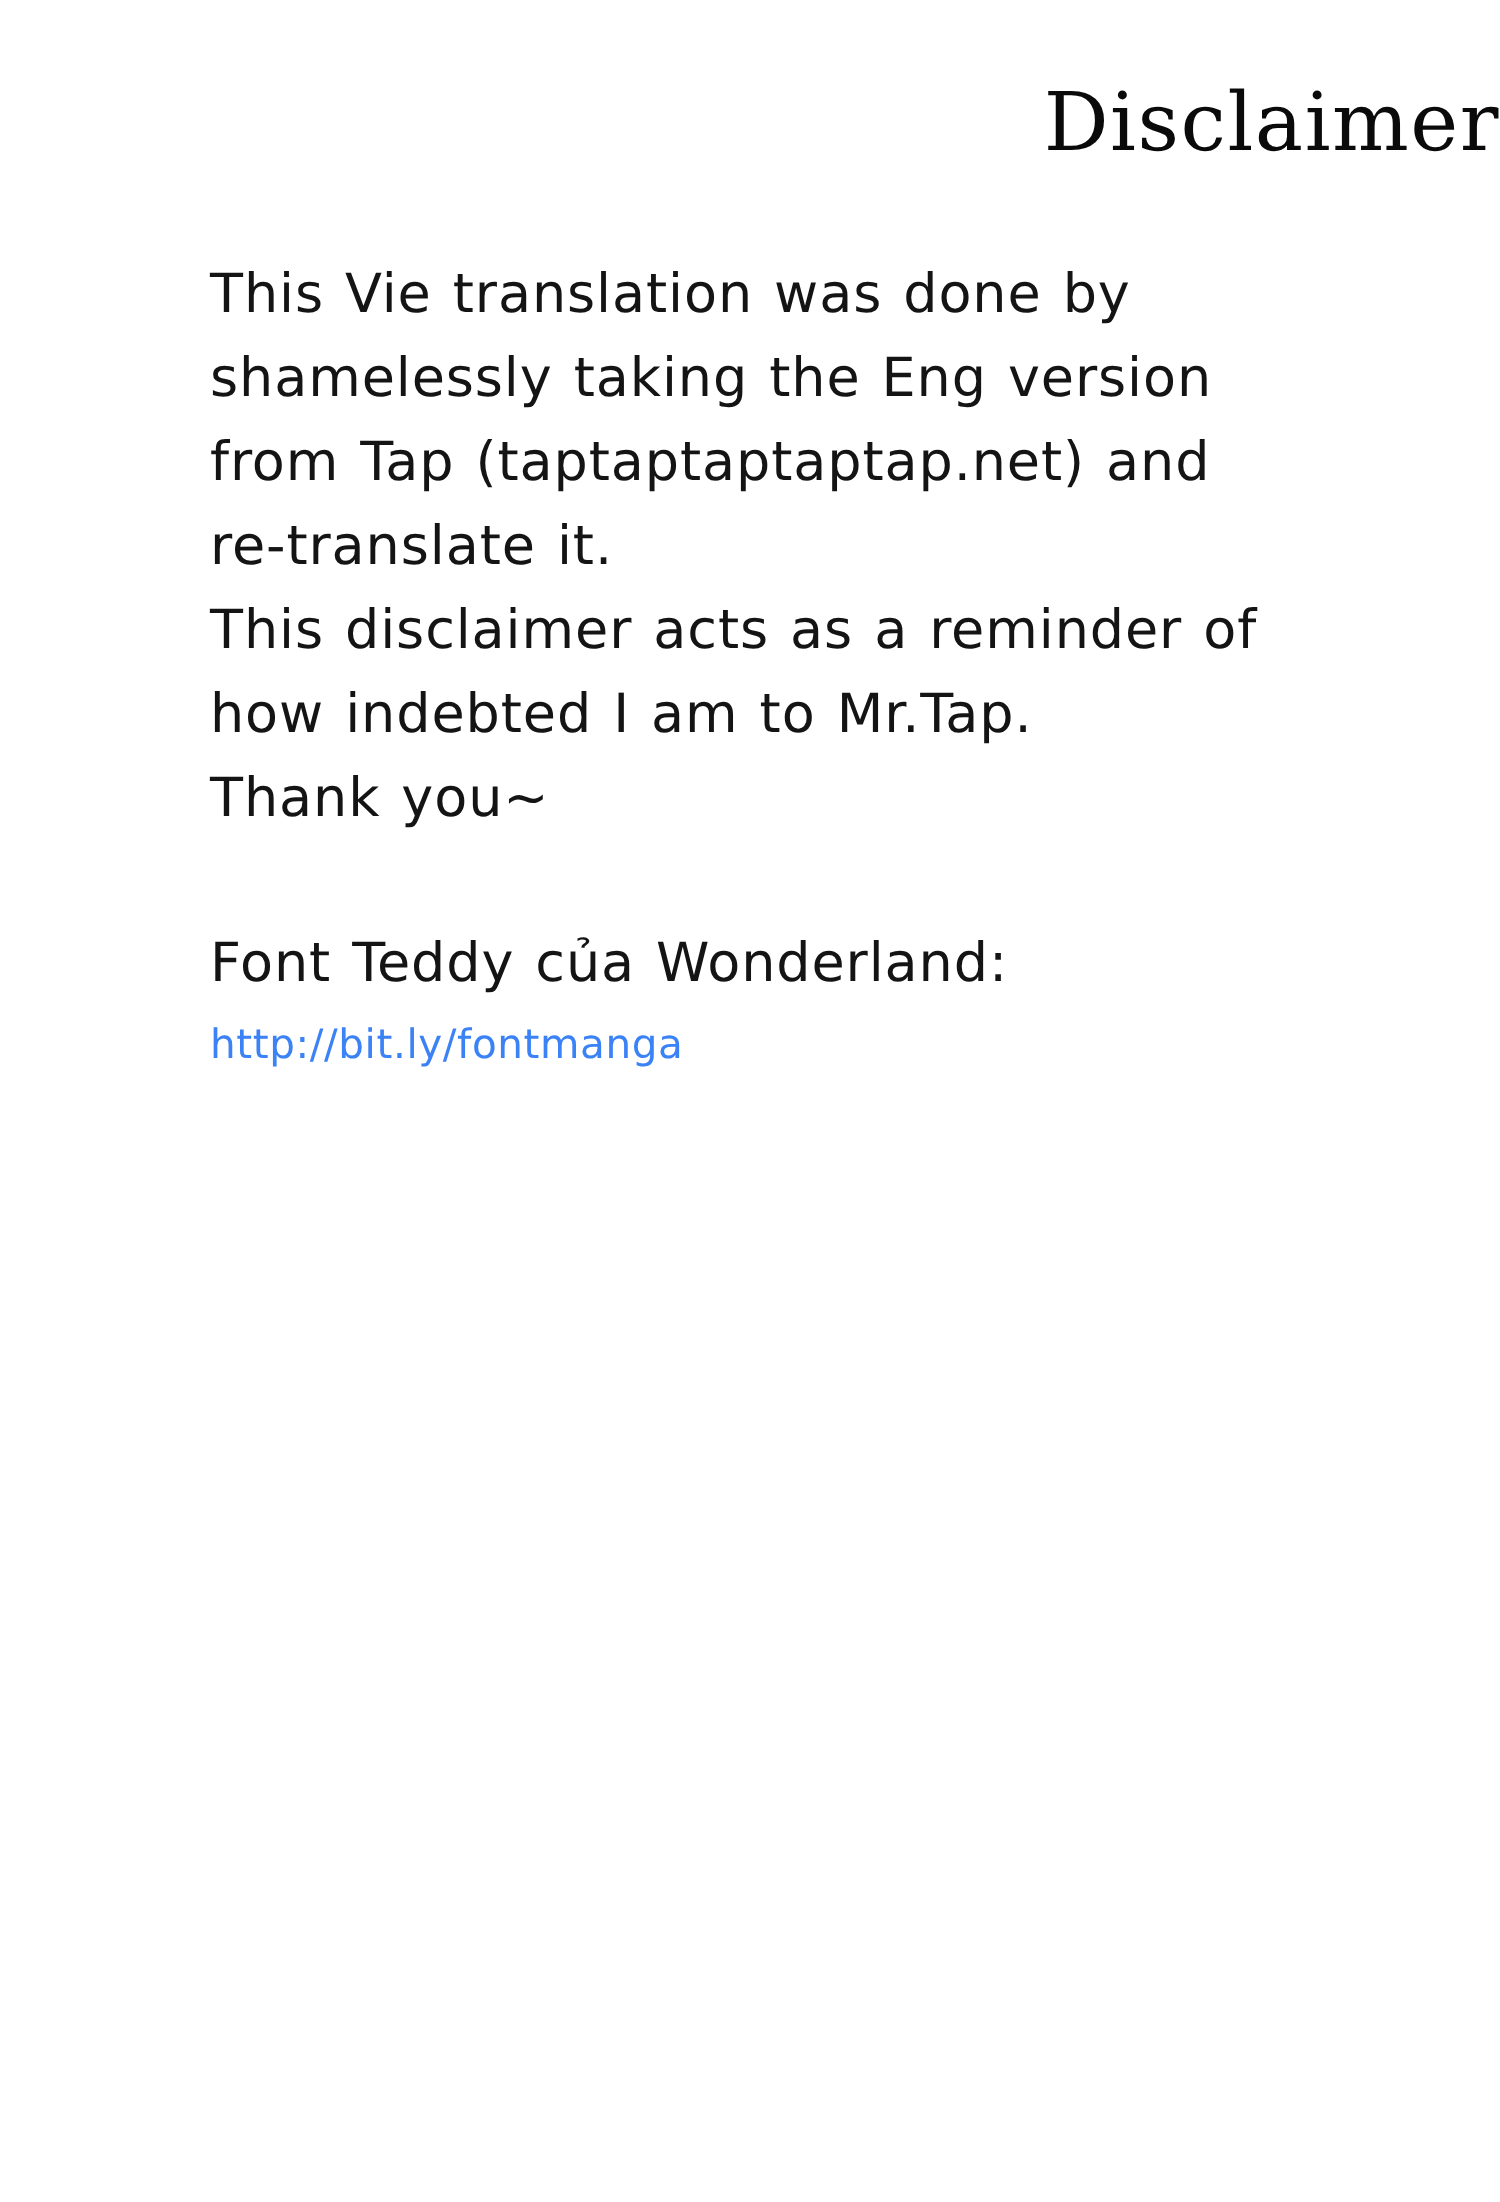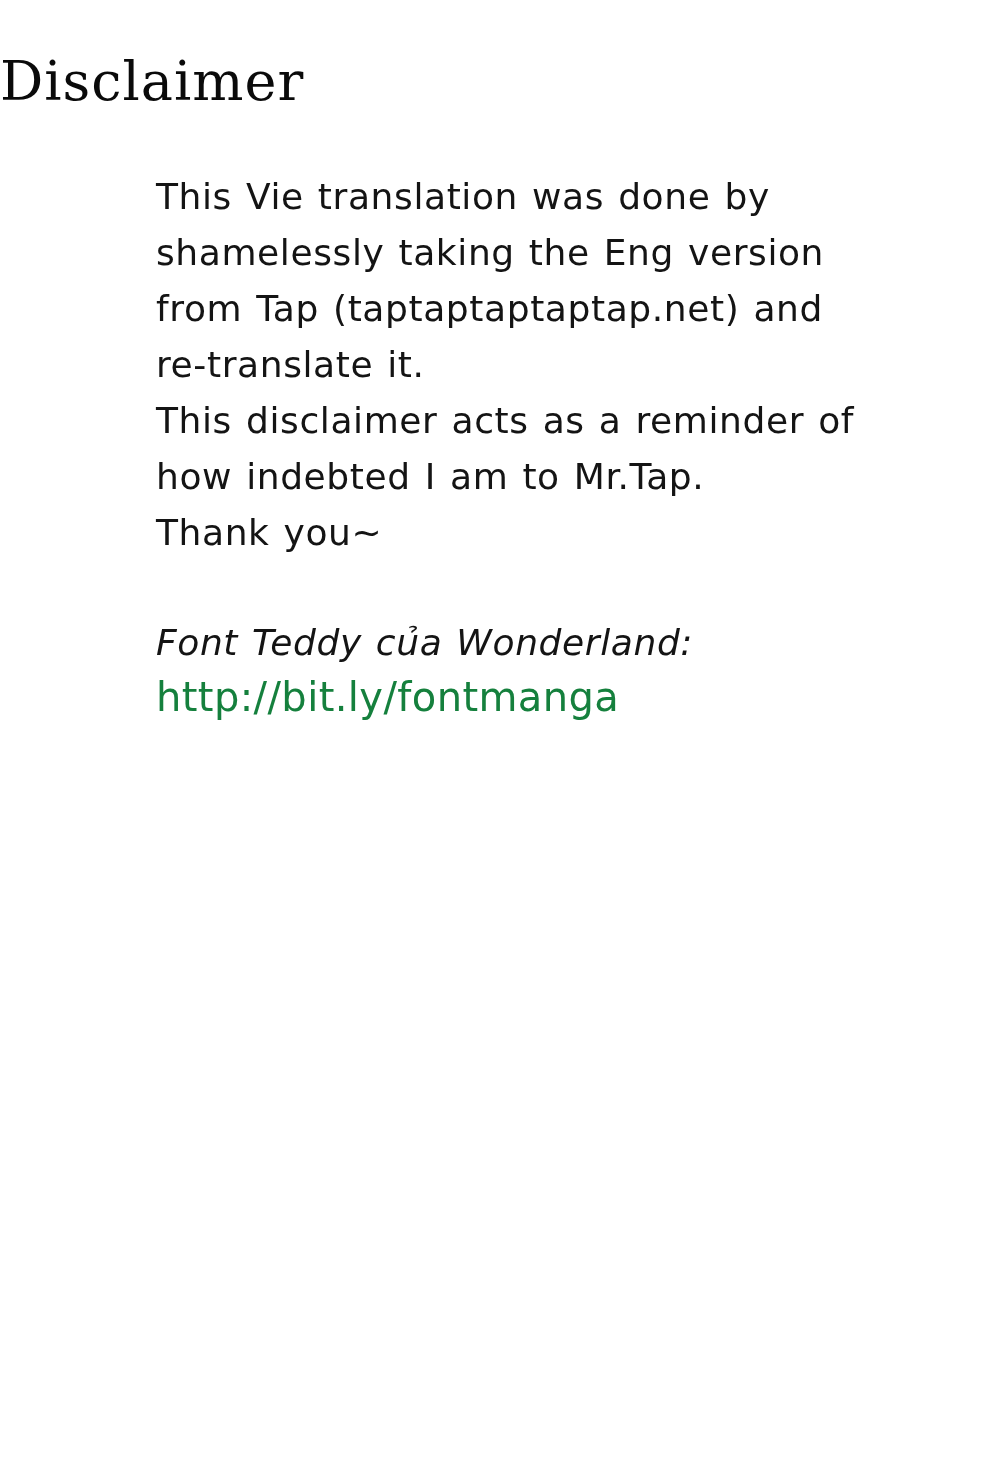--- a/index.html
+++ b/index.html
@@ -16,52 +16,52 @@
     overflow: hidden;
   }
   .page {
     width: 1000px;
     height: 1468px;
     background: #ffffff;
     box-sizing: border-box;
     position: relative;
   }
   .title {
-    text-align: left;
+    text-align: right;
     font-family: "DejaVu Serif", serif;
     font-size: 54px;
     font-weight: 400;
     letter-spacing: 1px;
     color: #0a0a0a;
     margin: 0;
     padding-top: 52px;
     line-height: 1.1;
   }
   .body-block {
-    margin: 16px;
+    margin: 0;
     padding: 0 52px 0 140px;
   }
   .para {
     font-family: "DejaVu Sans", sans-serif;
     font-size: 36px;
     line-height: 56px;
     color: #141414;
     letter-spacing: 0.6px;
     white-space: pre-wrap;
     word-spacing: 2px;
     margin: 0;
   }
   .p1 { margin-top: 58px; }
   .p2 { margin-top: 112px; }
-  .p3 { margin-top: 54px; font-style: italic; }
+  .p3 { margin-top: 54px; }
   .link-line {
     font-family: "DejaVu Sans", sans-serif;
-    font-size: 40px;
+    font-size: 27px;
     line-height: 52px;
-    color: #15803d;
+    color: #3b82f6;
     letter-spacing: 0.4px;
     margin: 0;
   }
 </style>
 </head>
 <body>
 
 <div class="page">
 
   <h1 class="title">Disclaimer</h1>

